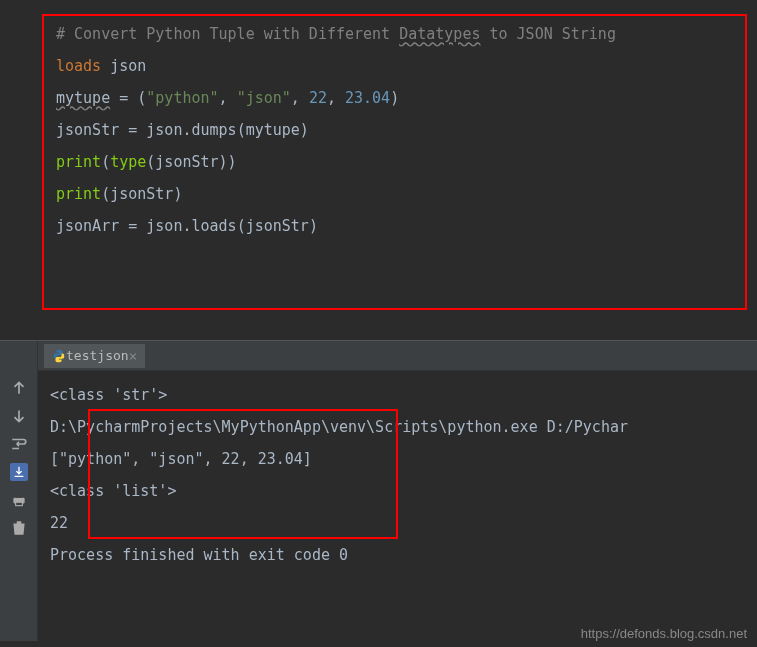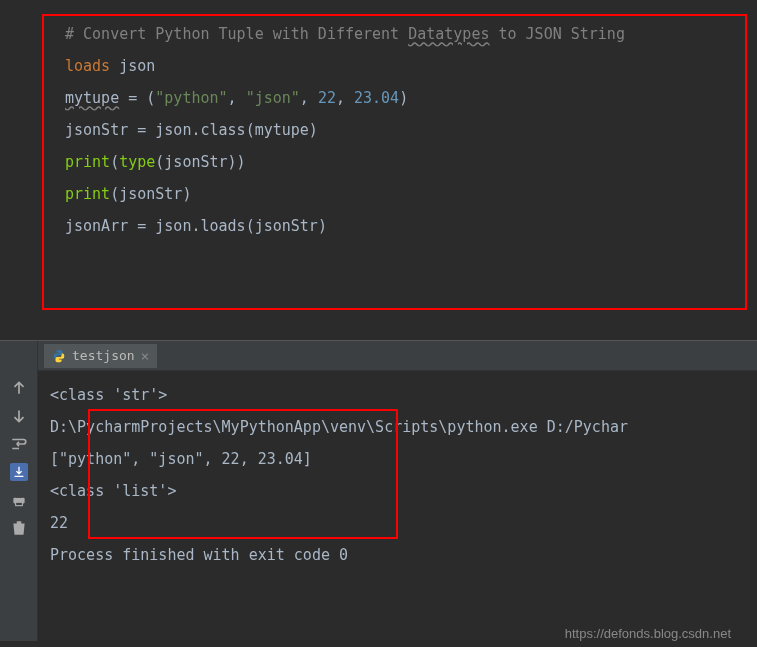--- a/index.html
+++ b/index.html
@@ -24,21 +24,21 @@
       top: 14px;
       left: 42px;
       right: 10px;
       height: 296px;
       border: 2px solid #ff0000;
       pointer-events: none;
     }
     .code-line {
       line-height: 32px;
       white-space: pre;
-      padding-left: 23px;
+      padding-left: 14px;
     }
     .divider {
       height: 1px;
       background: #555;
       width: 100%;
     }
     .console-area {
       background: #2b2b2b;
       display: flex;
       height: 300px;
@@ -70,21 +70,20 @@
       height: 30px;
       background: #3c3f41;
       display: flex;
       align-items: center;
       padding-left: 6px;
       border-bottom: 1px solid #323232;
     }
     .tab {
       display: flex;
       align-items: center;
-      gap: 6px;
       padding: 4px 8px;
       background: #515658;
       border-radius: 0;
       font-size: 13px;
       color: #bbb;
     }
     .tab-close {
       color: #888;
       cursor: pointer;
       font-size: 14px;
@@ -108,21 +107,21 @@
       top: 38px;
       left: 50px;
       width: 310px;
       height: 130px;
       border: 2px solid #ff0000;
       pointer-events: none;
     }
     .watermark {
       position: absolute;
       bottom: 6px;
-      right: 26px;
+      right: 10px;
       color: #888;
       font-size: 13px;
       font-family: Arial, sans-serif;
     }
     
     .c-comment { color: #808080; }
     .c-comment-underline { color: #808080; text-decoration: underline wavy #808080; text-underline-offset: 2px; }
     .c-keyword { color: #cc7832; }
     .c-string { color: #6a8759; }
     .c-number { color: #6897bb; }
@@ -132,21 +131,21 @@
     .c-var-underline { color: #a9b7c6; text-decoration: underline wavy #808080; text-underline-offset: 2px; }
   </style>
 </head>
 <body>
 
 <div class="editor-area">
   <div class="red-box-top"></div>
   <div class="code-line"><span class="c-comment">#</span><span class="c-comment"> Convert Python Tuple with Different </span><span class="c-comment-underline">Datatypes</span><span class="c-comment"> to JSON String</span></div>
   <div class="code-line"><span class="c-keyword">loads</span><span class="c-ident"> </span><span class="c-ident">json</span></div>
   <div class="code-line"><span class="c-var-underline">mytupe</span><span class="c-punct"> = </span><span class="c-punct">(</span><span class="c-string">"python"</span><span class="c-punct">, </span><span class="c-string">"json"</span><span class="c-punct">, </span><span class="c-number">22</span><span class="c-punct">, </span><span class="c-number">23.04</span><span class="c-punct">)</span></div>
-  <div class="code-line"><span class="c-ident">jsonStr</span><span class="c-punct"> = </span><span class="c-ident">json.class</span><span class="c-punct">(</span><span class="c-ident">mytupe</span><span class="c-punct">)</span></div>
+  <div class="code-line"><span class="c-ident">jsonStr</span><span class="c-punct"> = </span><span class="c-ident">json.dumps</span><span class="c-punct">(</span><span class="c-ident">mytupe</span><span class="c-punct">)</span></div>
   <div class="code-line"><span class="c-builtin">print</span><span class="c-punct">(</span><span class="c-builtin">type</span><span class="c-punct">(</span><span class="c-ident">jsonStr</span><span class="c-punct">)</span><span class="c-punct">)</span></div>
   <div class="code-line"><span class="c-builtin">print</span><span class="c-punct">(</span><span class="c-ident">jsonStr</span><span class="c-punct">)</span></div>
   <div class="code-line"><span class="c-ident">jsonArr</span><span class="c-punct"> = </span><span class="c-ident">json.loads</span><span class="c-punct">(</span><span class="c-ident">jsonStr</span><span class="c-punct">)</span></div>
 </div>
 
 <div class="divider"></div>
 
 <div class="console-area">
   <div class="gutter">
     <div class="gutter-icon">

